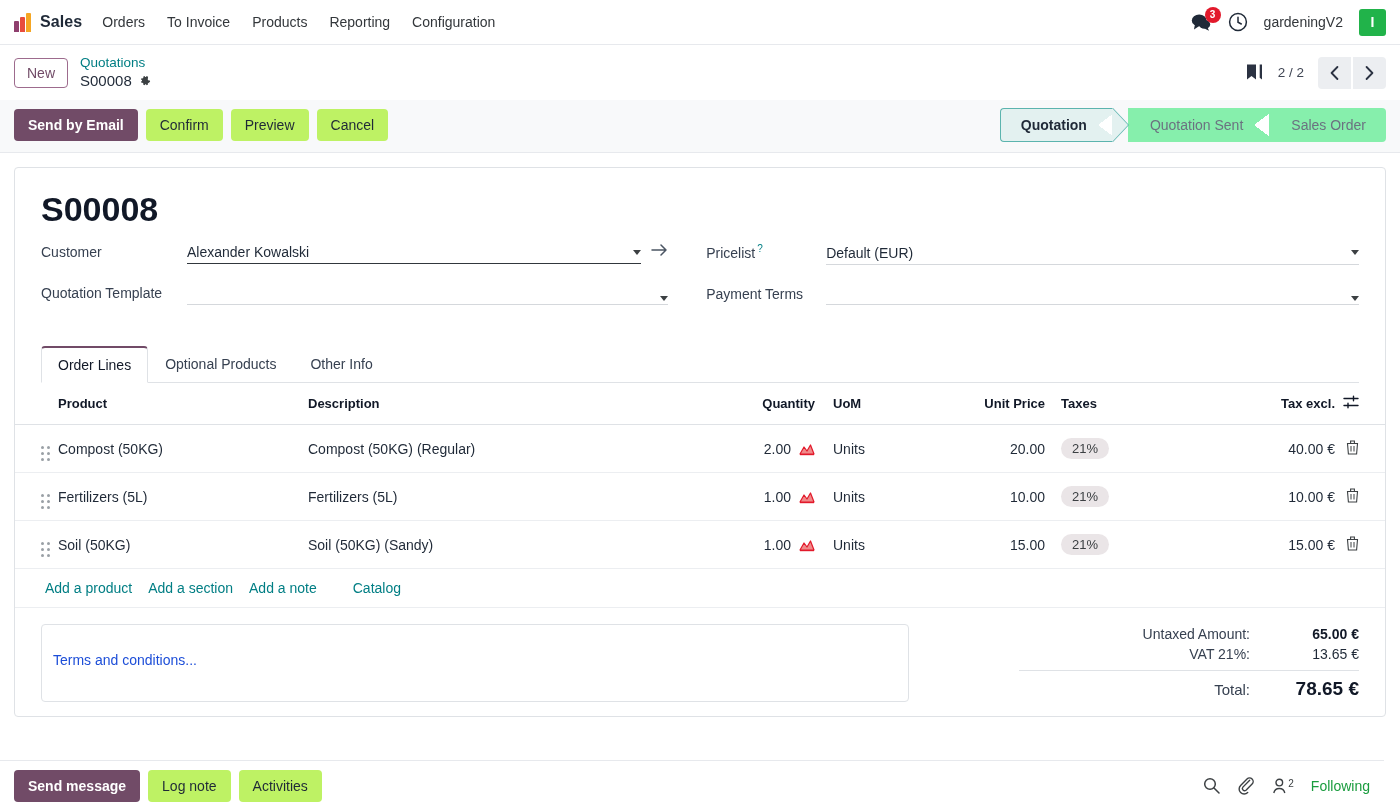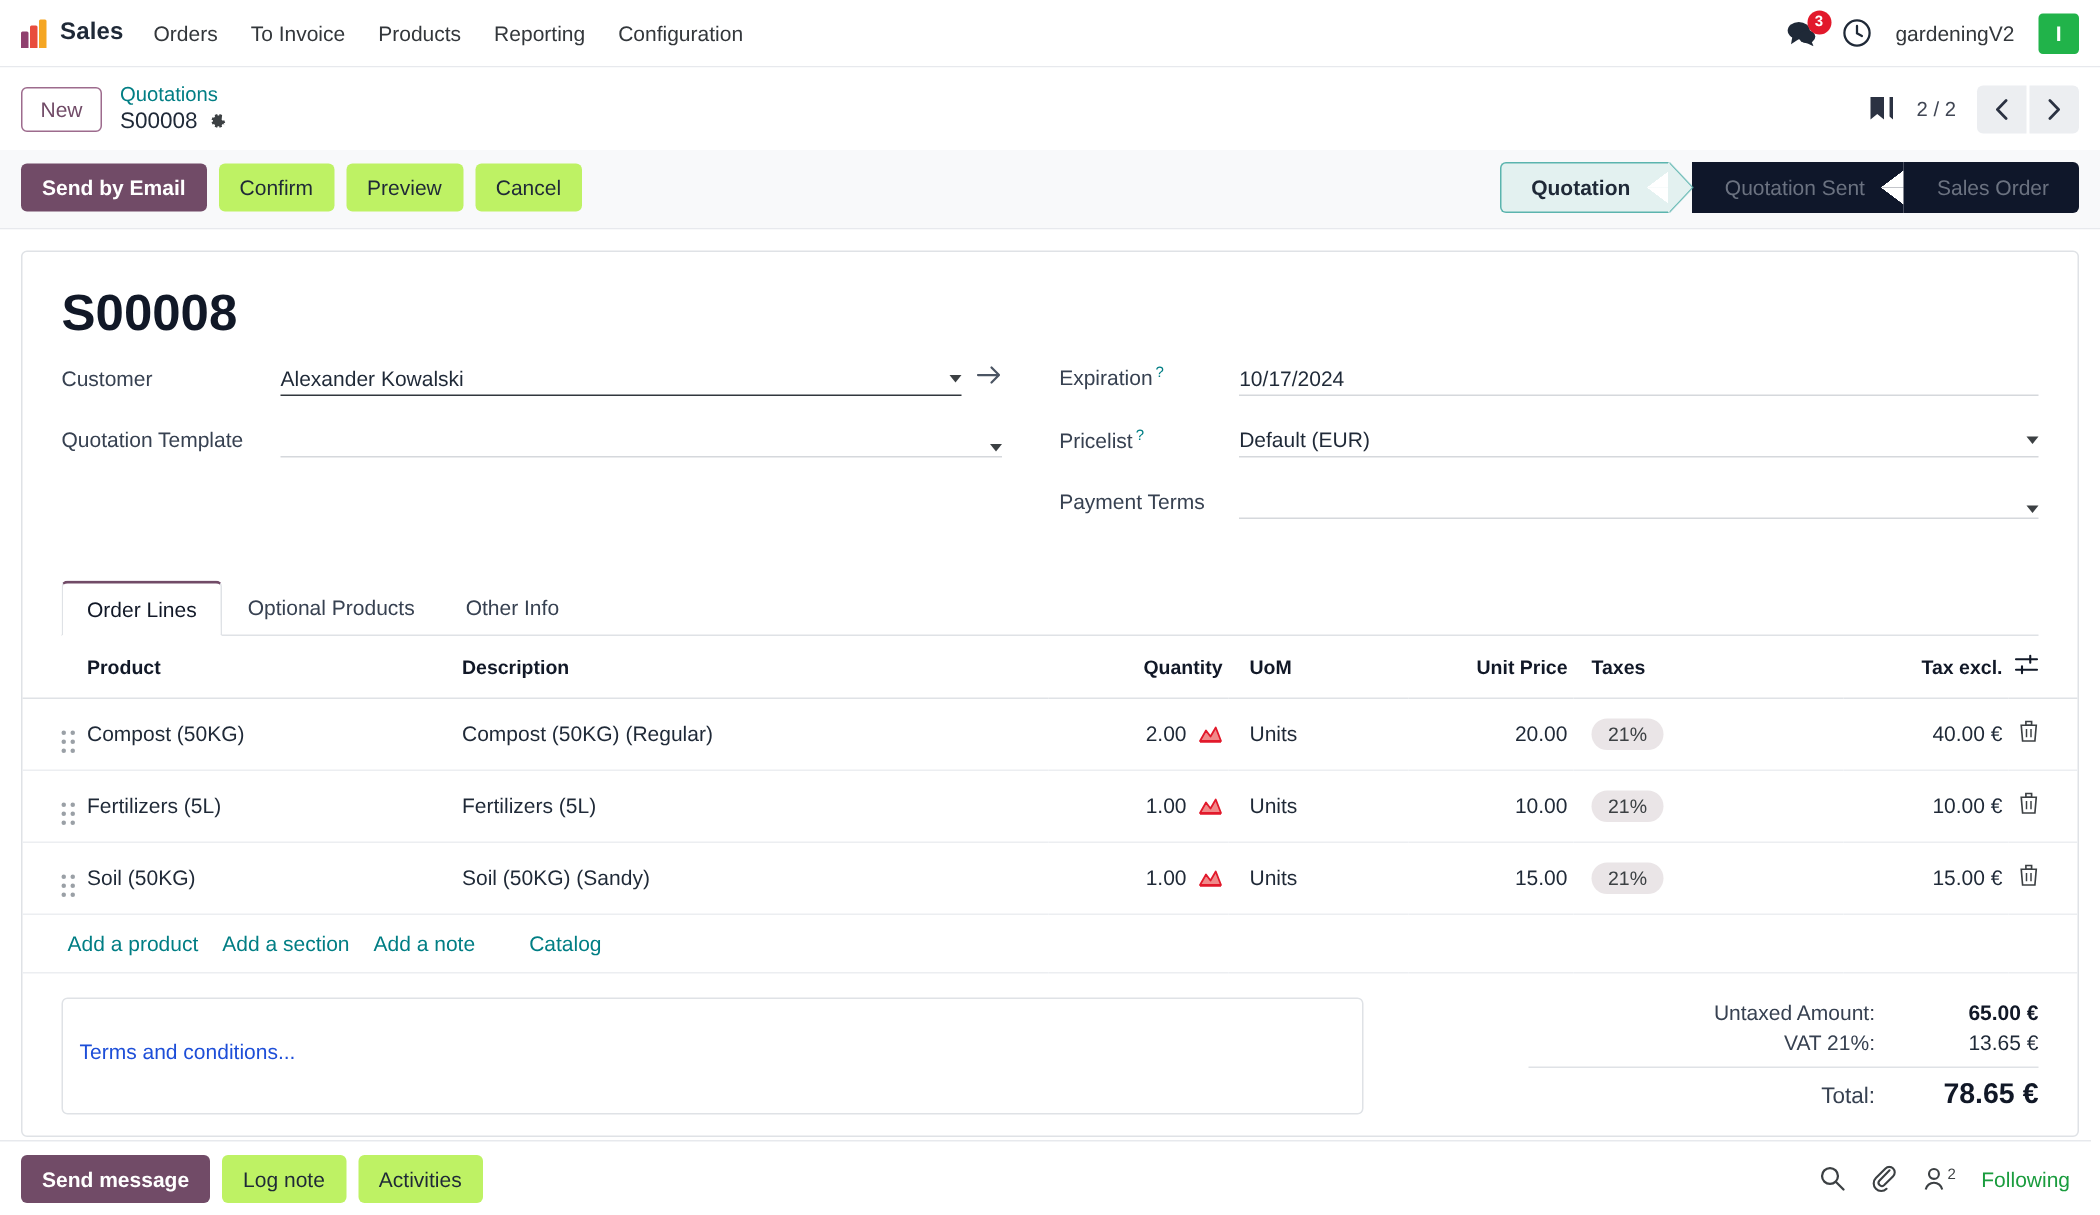--- a/index.html
+++ b/index.html
@@ -82,21 +82,21 @@
     display: flex; align-items: center;
     padding: 8px 14px 10px;
     background: #f8f9fa; border-bottom: 1px solid #e7e9ed;
   }
   .btn { border: none; border-radius: 4px; padding: 8px 14px; font-size: 14px; cursor: pointer; }
   .btn-primary { background: #714b67; color: #fff; font-weight: 700; }
   .btn-sec { background: #bef264; color: #1f2937; margin-left: 8px; }
   .statusbar { margin-left: auto; display: flex; align-items: stretch; height: 34px; }
   .st {
     display: flex; align-items: center;
-    background: #0f172a; color: #6b7280;
+    background: #86efac; color: #6b7280;
     font-size: 14px; padding: 0 26px 0 22px;
     position: relative;
   }
   .st:first-child { border-radius: 4px 0 0 4px; }
   .st:last-child { border-radius: 0 4px 4px 0; padding-right: 20px; }
   .st:not(:last-child)::after {
     content: ""; position: absolute; right: -1px; top: 50%;
     width: 16px; height: 24px; transform: translateY(-50%);
     background: linear-gradient(to bottom right, transparent 49.5%, #fff 50%) no-repeat,
                 linear-gradient(to top right, transparent 49.5%, #fff 50%) no-repeat;
@@ -202,21 +202,21 @@
   .trow { display: flex; justify-content: flex-end; align-items: baseline; gap: 14px; padding: 2px 0; }
   .tlabel { color: #374151; }
   .tval { width: 95px; text-align: right; }
   .trow.untaxed .tval { font-weight: 700; color: #111827; }
   .trow.total { border-top: 1px solid #dfe2e6; padding-top: 7px; margin-top: 6px; }
   .trow.total .tlabel { font-size: 15px; }
   .trow.total .tval { font-size: 19px; font-weight: 700; color: #111827; }
 
   
   .chatter {
-    position: absolute; bottom: 0; left: 0; right: 6px;
+    position: absolute; bottom: 0; left: 0; right: 16px;
     height: 50px; display: flex; align-items: center;
     padding: 0 14px; background: #fff; border-top: 1px solid #e7e9ed;
   }
   .chat-right { margin-left: auto; display: flex; align-items: center; gap: 17px; }
   .ic { color: #3c4043; cursor: pointer; display: flex; align-items: center; }
   .follow-wrap { display: flex; align-items: flex-start; cursor: pointer; }
   .sup { font-size: 10px; color: #3c4043; margin-left: 1px; }
   .following { color: #1a9c3e; font-size: 14px; cursor: pointer; }
 </style>
 </head>
@@ -330,28 +330,20 @@
         <div class="frow">
           <span class="flabel flabel-l">Quotation Template</span>
           <span class="fval">
             <span class="txt"></span>
             <span class="caret"></span>
           </span>
         </div>
       </div>
 
       <div class="fcol">
-        <div class="frow">
-          <span class="flabel flabel-r">
-            <span>Expiration</span><span class="qmark">?</span>
-          </span>
-          <span class="fval">
-            <span class="txt">10/17/2024</span>
-          </span>
-        </div>
         <div class="frow">
           <span class="flabel flabel-r">
             <span>Pricelist</span><span class="qmark">?</span>
           </span>
           <span class="fval">
             <span class="txt">Default (EUR)</span>
             <span class="caret"></span>
           </span>
         </div>
         <div class="frow">

